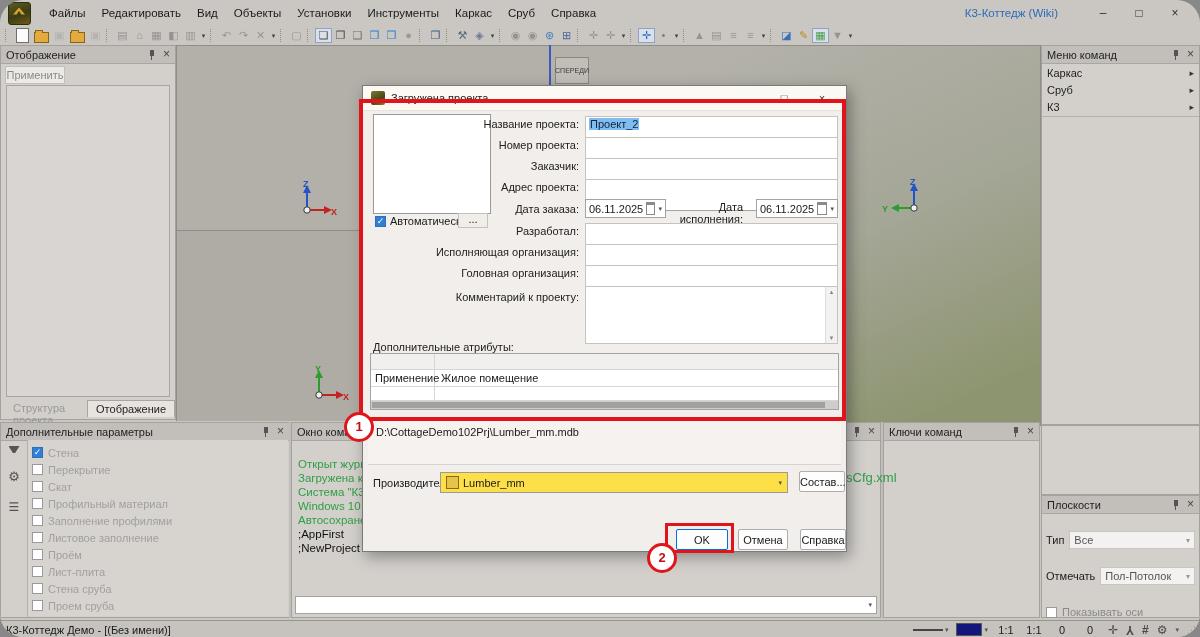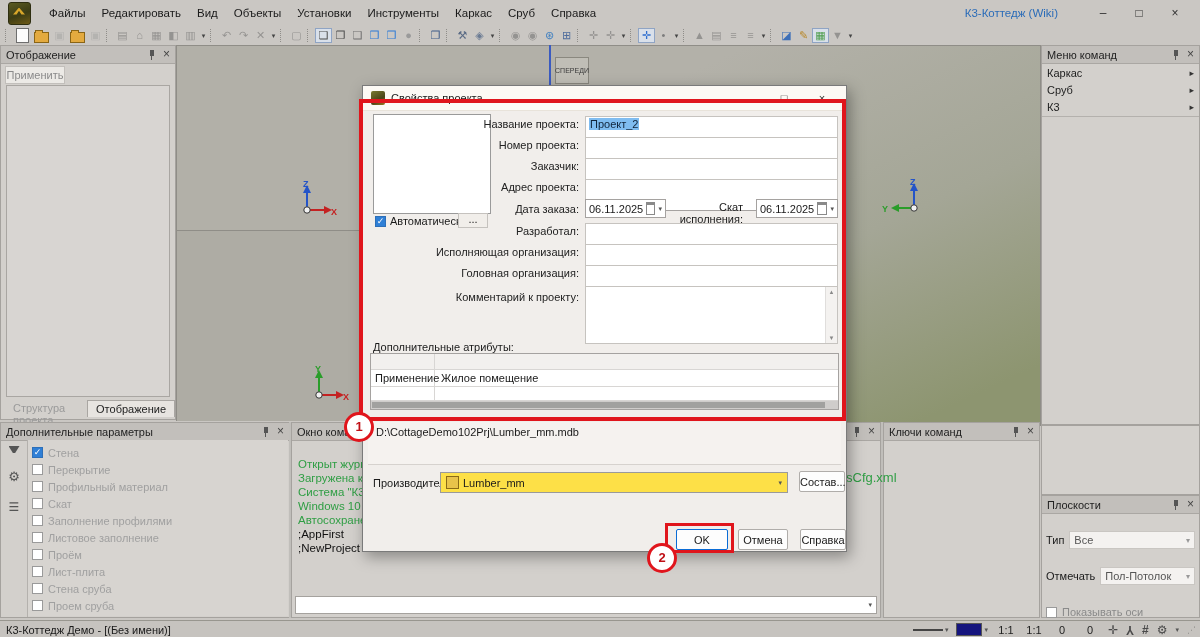--- a/index.html
+++ b/index.html
@@ -1,18 +1,18 @@
 <!DOCTYPE html>
 <html><head>
 <meta charset="utf-8">
 <style>
   html,body{margin:0;padding:0;background:#888;}
   .app{position:relative;width:1200px;height:637px;background:#cac7c3;
        font-family:"Liberation Sans",sans-serif;font-size:11px;color:#1a1a1a;
-       overflow:hidden;user-select:none;}
+       overflow:hidden;user-select:none;border-radius:23px;}
   .abs{position:absolute;}
 
   
   .titlebar{position:absolute;top:0;left:0;right:0;height:26px;display:flex;align-items:center;padding:0 8px;gap:2px;}
   .logo{width:21px;height:21px;border-radius:3px;background:linear-gradient(160deg,#5a5a22 0%,#3c3c14 55%,#6e5a16 100%);
         border:1px solid #2e2e10;position:relative;margin-right:8px;}
   .logo::after{content:"";position:absolute;left:4px;top:5px;width:12px;height:7px;background:#d8a62a;
         clip-path:polygon(0 100%,50% 0,100% 100%,70% 100%,50% 45%,30% 100%);}
   .mitem{padding:1px 8px;font-size:11.5px;}
   .win-title{margin-left:auto;color:#2b6cb8;font-size:11.5px;padding-right:26px;}
@@ -304,25 +304,25 @@
         <div class="chk-row">
           <span class="cb checked">✓</span>
           <span class="chk-lbl">Стена</span>
         </div>
         <div class="chk-row">
           <span class="cb"></span>
           <span class="chk-lbl">Перекрытие</span>
         </div>
         <div class="chk-row">
           <span class="cb"></span>
+          <span class="chk-lbl">Скат</span>
+        </div>
+        <div class="chk-row">
+          <span class="cb"></span>
           <span class="chk-lbl">Профильный материал</span>
-        </div>
-        <div class="chk-row">
-          <span class="cb"></span>
-          <span class="chk-lbl">Скат</span>
         </div>
         <div class="chk-row">
           <span class="cb"></span>
           <span class="chk-lbl">Заполнение профилями</span>
         </div>
         <div class="chk-row">
           <span class="cb"></span>
           <span class="chk-lbl">Листовое заполнение</span>
         </div>
         <div class="chk-row">
@@ -399,21 +399,21 @@
       <span style="color:#8a8a8a;">Показывать оси</span>
     </div>
   </div>
 
   <div class="splitter-v" style="left:289px;top:422px;height:196px;"></div>
   <div class="splitter-v" style="left:881px;top:422px;height:196px;"></div>
 
   <div class="dialog">
     <div class="dlg-title">
       <span class="dlg-logo"></span>
-      <span style="flex:1;">Свойства проекта</span>
+      <span style="flex:1;">Загружена проекта</span>
       <span class="dlg-btn">–</span>
       <span class="dlg-btn">□</span>
       <span class="dlg-btn">×</span>
     </div>
 
     <div class="abs" style="left:10px;top:28px;width:116px;height:98px;background:#fff;border:1px solid #9a9a9a;"></div>
     <div class="abs" style="left:12px;top:129px;display:flex;align-items:center;gap:4px;">
       <span class="cb checked">✓</span>
       <span>Автоматически</span>
     </div>
@@ -432,21 +432,21 @@
 
     <span class="dlabel" style="top:93px;">Адрес проекта:</span>
     <div class="dinput" style="top:93px;"></div>
 
     <span class="dlabel" style="top:115px;">Дата заказа:</span>
     <div class="date-box" style="left:222px;top:113px;width:81px;">
       <span>06.11.2025</span>
       <span class="cal-ic"></span>
       <span class="chev-sm">▾</span>
     </div>
-    <span class="abs" style="left:300px;top:115px;width:80px;text-align:right;">Скат исполнения:</span>
+    <span class="abs" style="left:300px;top:115px;width:80px;text-align:right;">Дата исполнения:</span>
     <div class="date-box" style="left:393px;top:113px;width:82px;">
       <span>06.11.2025</span>
       <span class="cal-ic"></span>
       <span class="chev-sm">▾</span>
     </div>
 
     <span class="dlabel" style="top:137px;">Разработал:</span>
     <div class="dinput" style="top:137px;"></div>
 
     <span class="dlabel" style="top:158px;">Исполняющая организация:</span>

